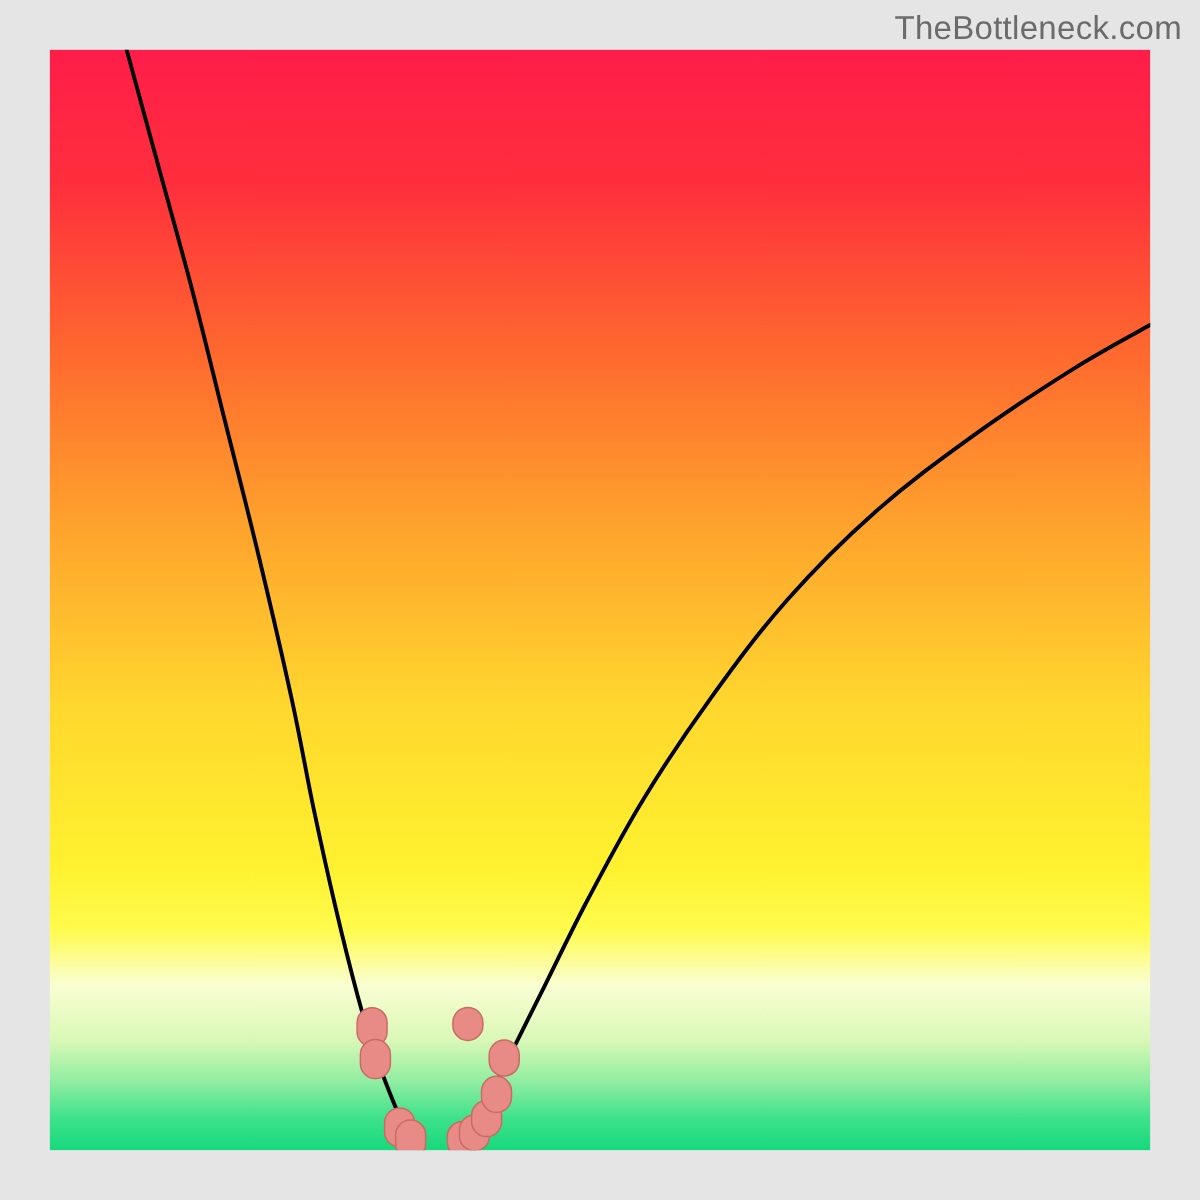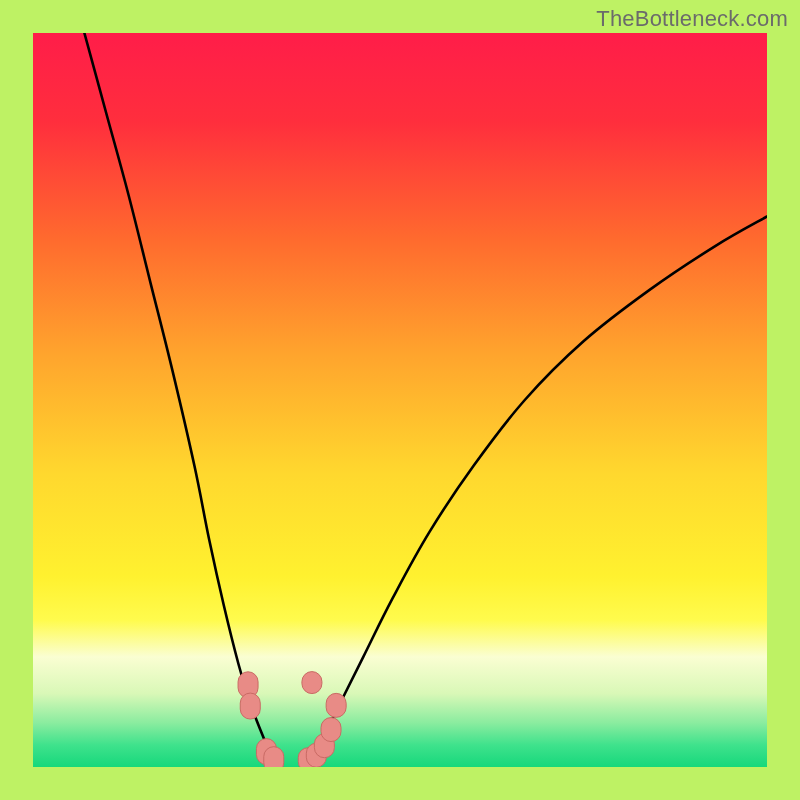--- a/index.html
+++ b/index.html
@@ -8,21 +8,21 @@
     width: 800px;
     height: 800px;
     background: #000;
     overflow: hidden;
     font-family: Arial, Helvetica, sans-serif;
   }
   .frame {
     position: absolute;
     left: 0; top: 0;
     width: 800px; height: 800px;
-    background: #bef264;
+    background: #e5e5e5;
   }
   .plot {
     position: absolute;
     left: 33px;
     top: 33px;
     width: 734px;
     height: 734px;
     overflow: hidden;
   }
   .watermark {

